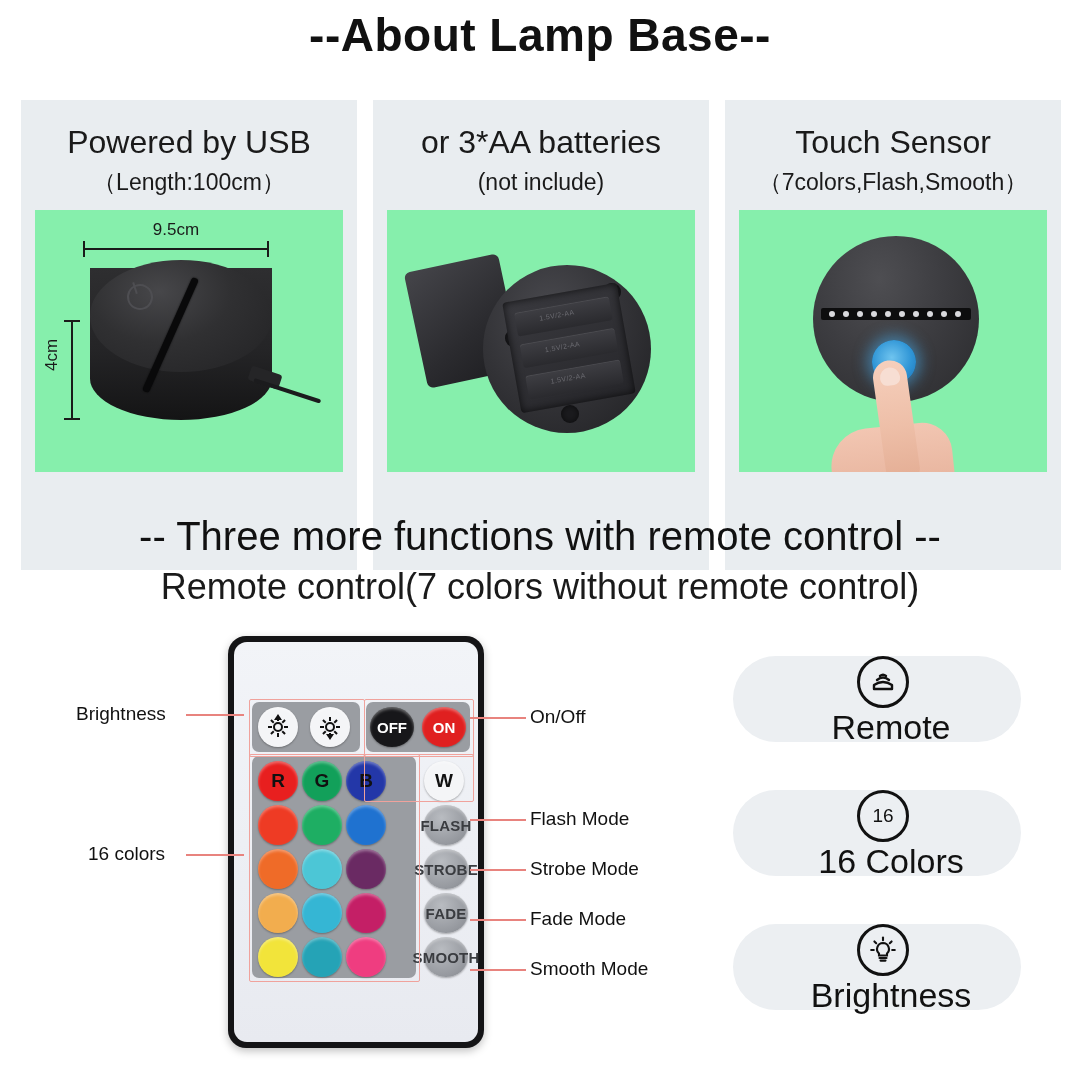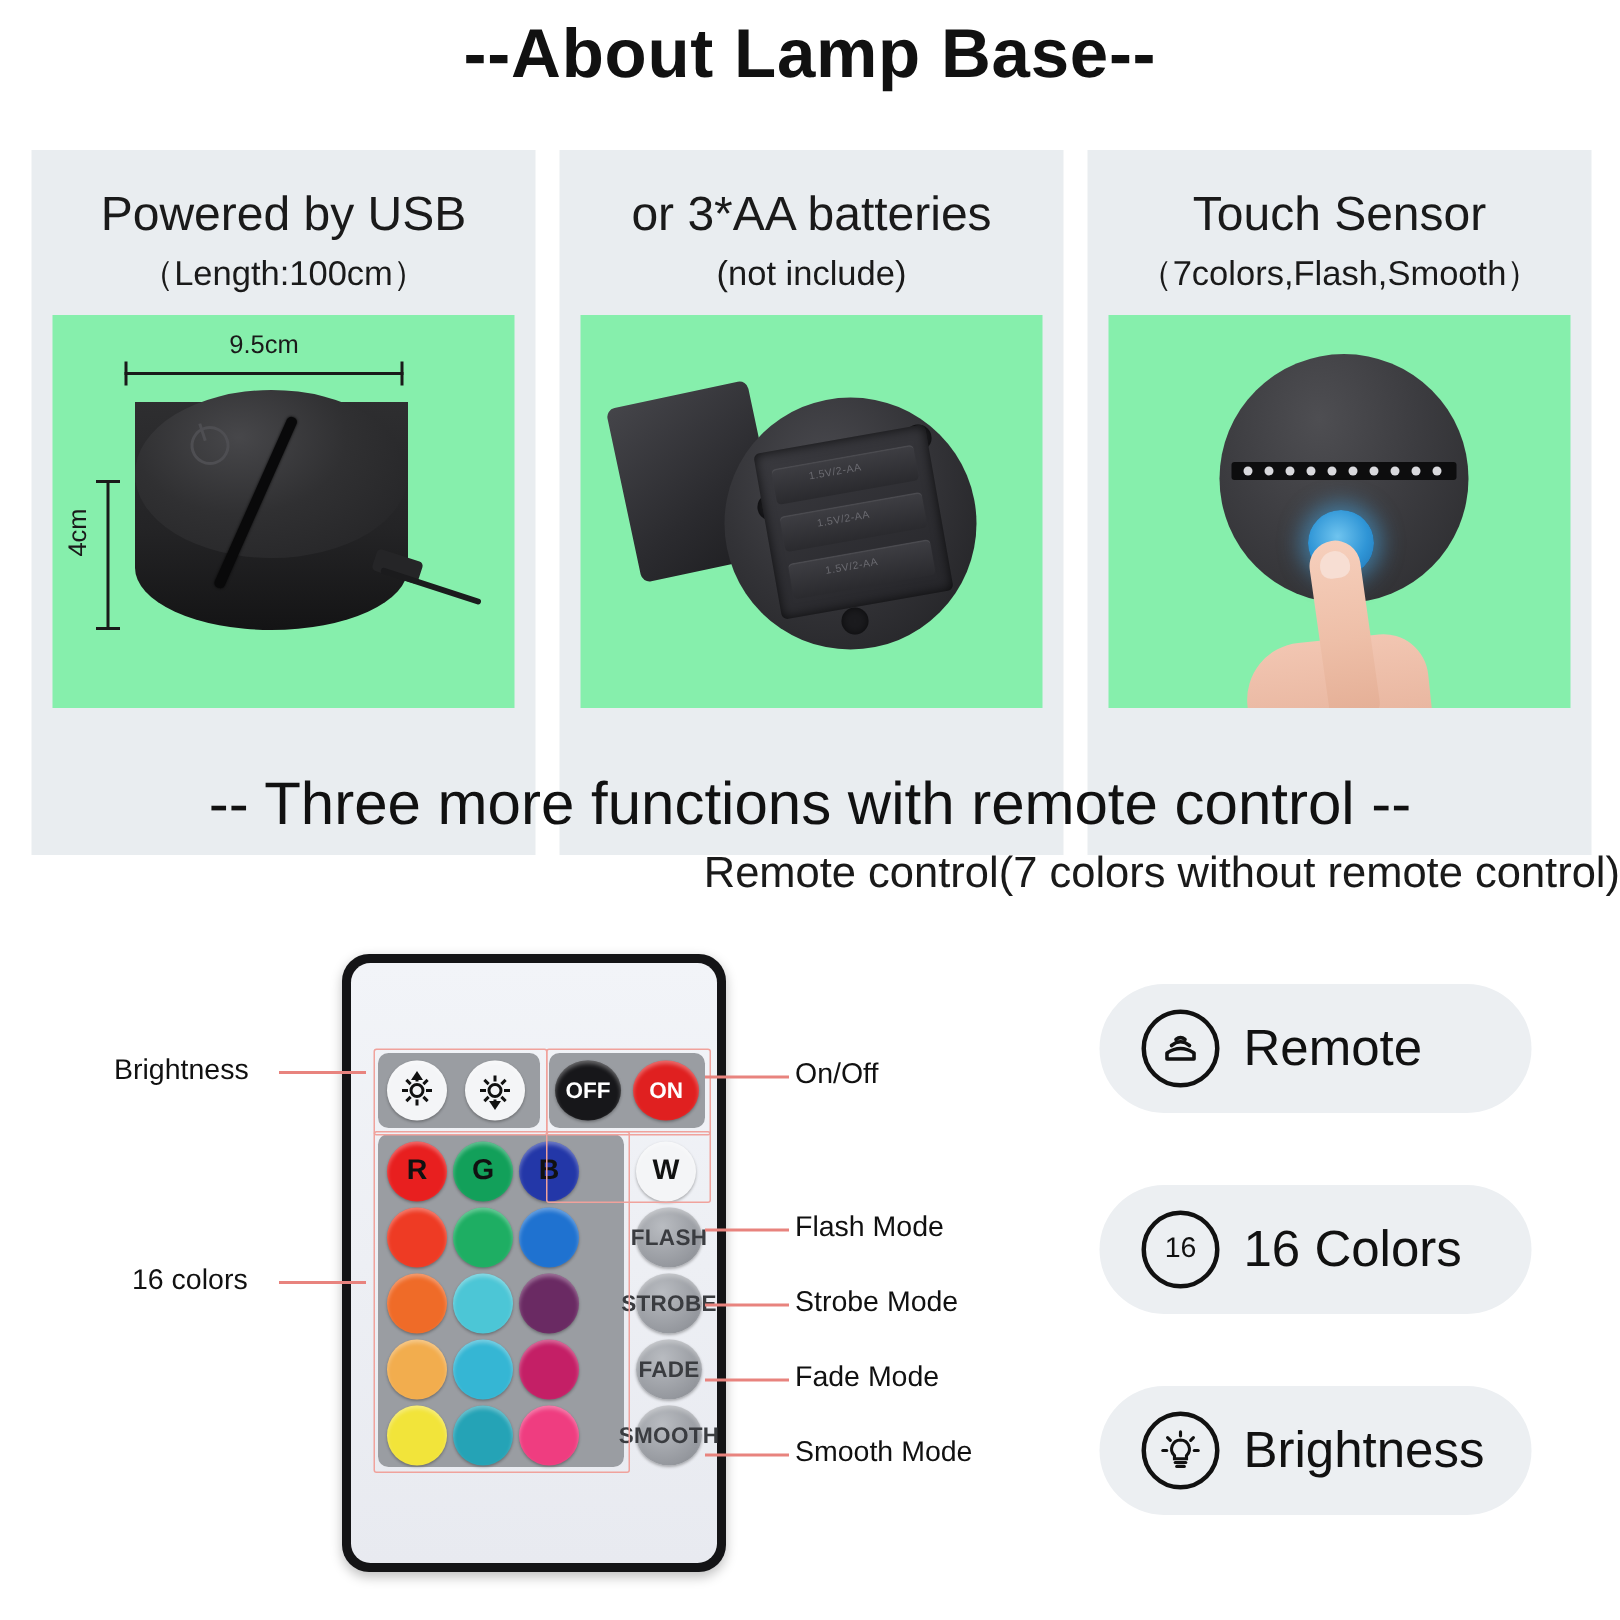--- a/index.html
+++ b/index.html
@@ -176,22 +176,22 @@
     border-radius:38px 30px 10px 10px;
     transform:rotate(-6deg);
   }
 
   
   .sec-title{
     position:absolute;left:0;top:514px;width:1080px;text-align:center;
     font-size:40px;font-weight:400;color:#111;white-space:nowrap;
   }
   .sec-sub{
-    position:absolute;left:0;top:566px;width:1080px;text-align:right;
-    font-size:29px;font-weight:400;color:#1a1a1a;white-space:nowrap;
+    position:absolute;left:0;top:566px;width:1080px;text-align:center;
+    font-size:36px;font-weight:400;color:#1a1a1a;white-space:nowrap;
   }
 
   
   .remote-wrap{position:absolute;left:228px;top:636px;width:256px;height:412px;}
   .remote-bezel{
     position:absolute;inset:0;
     background:#141416;border-radius:18px;
     box-shadow:0 3px 8px rgba(0,0,0,.25);
   }
   .remote-face{
@@ -241,21 +241,21 @@
   .hl-box{
     position:absolute;border:1.5px solid #f0a29c;border-radius:2px;
     pointer-events:none;
   }
 
   
   .pills{position:absolute;left:733px;top:656px;width:288px;}
   .pill{
     width:288px;height:86px;background:#eceff2;border-radius:43px;
     display:flex;align-items:center;margin-bottom:48px;
-    box-sizing:border-box;padding-left:28px;
+    box-sizing:border-box;padding-left:28px;flex-direction:column;
   }
   .pill-icon{width:52px;height:52px;flex:0 0 52px;position:relative;margin-right:16px;}
   .pill-label{font-size:34px;color:#111;font-weight:400;white-space:nowrap;}
   .ico-circle{
     position:absolute;inset:0;border:3px solid #111;border-radius:50%;box-sizing:border-box;
   }
   .ico-inner{position:absolute;inset:0;display:flex;align-items:center;justify-content:center;}
   .ico-16{font-size:19px;font-weight:400;color:#111;font-family:"Liberation Sans", sans-serif;}
 </style>
 </head>

